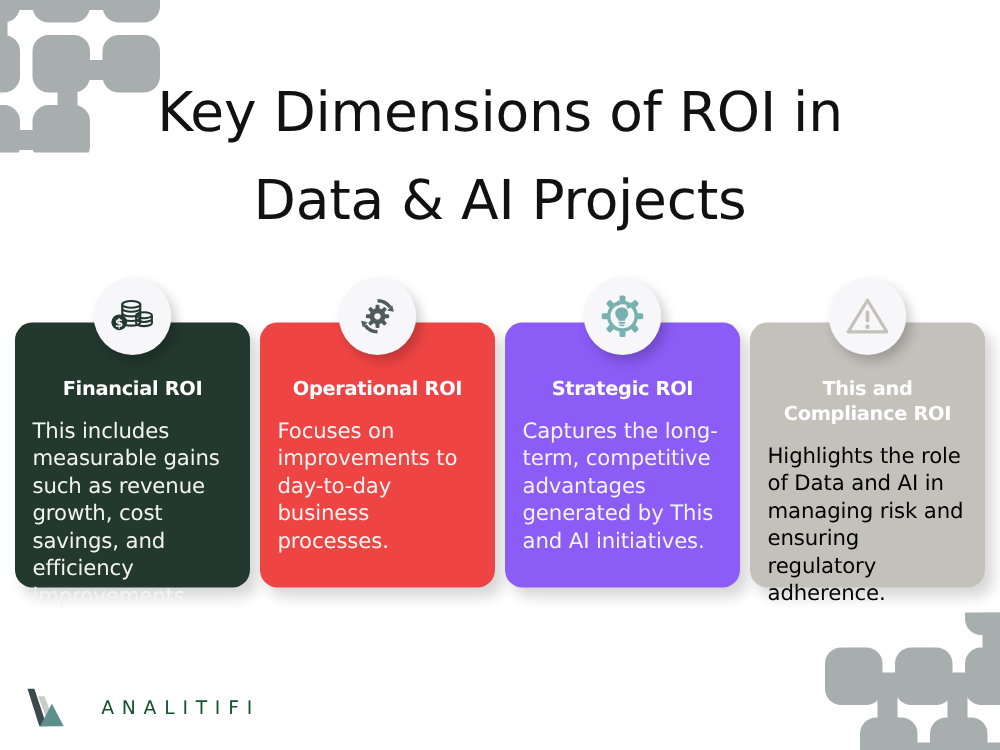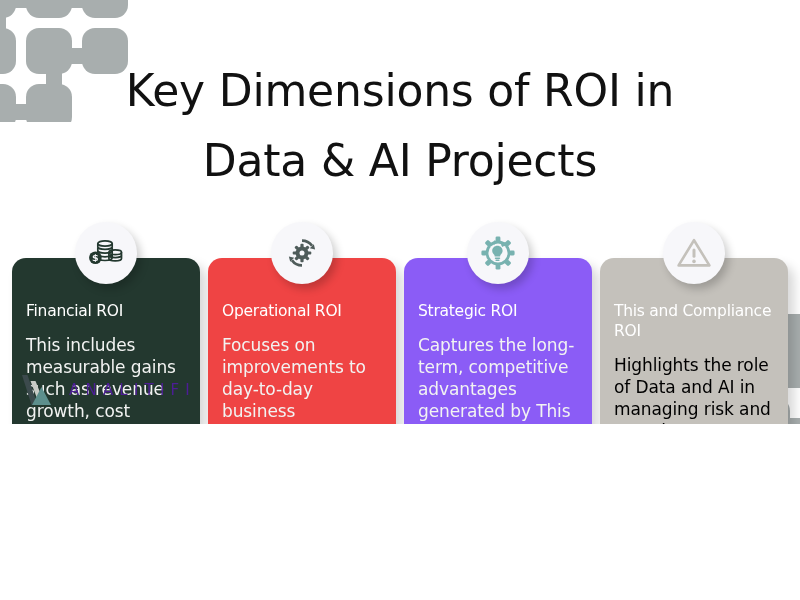--- a/index.html
+++ b/index.html
@@ -12,21 +12,21 @@
 
   body {
     font-family: "Liberation Sans", sans-serif;
     background: #ffffff;
     position: relative;
   }
 
   .canvas {
     position: relative;
     width: 800px;
-    height: 424px;
+    height: 600px;
     background: #ffffff;
     overflow: hidden;
   }
 
   
   .deco {
     position: absolute;
     pointer-events: none;
   }
   .deco-tl { top: -28px; left: -30px; }
@@ -62,22 +62,23 @@
   .card {
     position: relative;
     width: 188px;
     height: 212px;
     border-radius: 14px;
     padding: 44px 14px 10px 14px;
     box-shadow: 6px 7px 11px rgba(0,0,0,0.16);
   }
   .card-title {
     font-size: 15.5px;
-    font-weight: 400;
+    font-weight: 700;
     color: #ffffff;
+    text-align: center;
     line-height: 1.28;
     letter-spacing: -0.25px;
     margin-bottom: 12px;
     font-family: "DejaVu Sans", sans-serif;
   }
   .card-body {
     font-size: 17px;
     line-height: 1.30;
     color: #f2f3f2;
     letter-spacing: -0.1px;
@@ -108,23 +109,24 @@
     left: 18px;
     bottom: 18px;
     display: flex;
     align-items: center;
     gap: 13px;
   }
   .logo-mark { display: block; }
   .logo-text {
     font-size: 15px;
     letter-spacing: 6.2px;
-    color: #4c1d95;
+    color: #14532d;
     font-family: "DejaVu Sans", sans-serif;
     font-weight: 400;
+    margin-left: 12px;
   }
 </style>
 </head>
 <body>
 
 <div class="canvas">
 
   <svg class="deco deco-tl" width="180" height="150" viewBox="0 0 180 150" aria-hidden="true">
     <g fill="#a8aeae">
       <rect x="0" y="0" width="46" height="46" rx="13"></rect>

